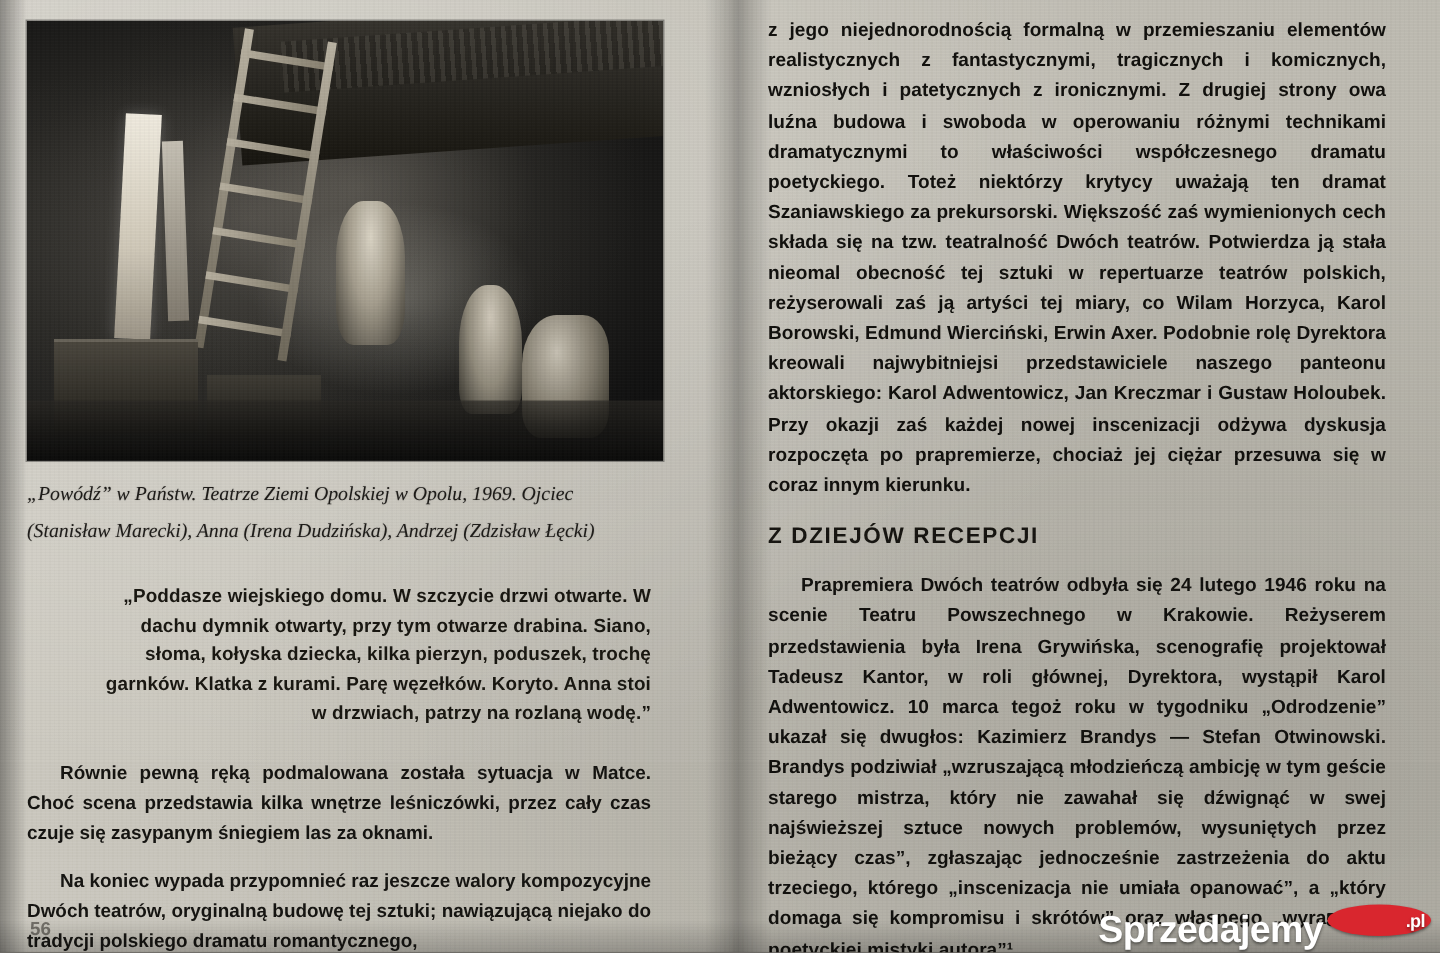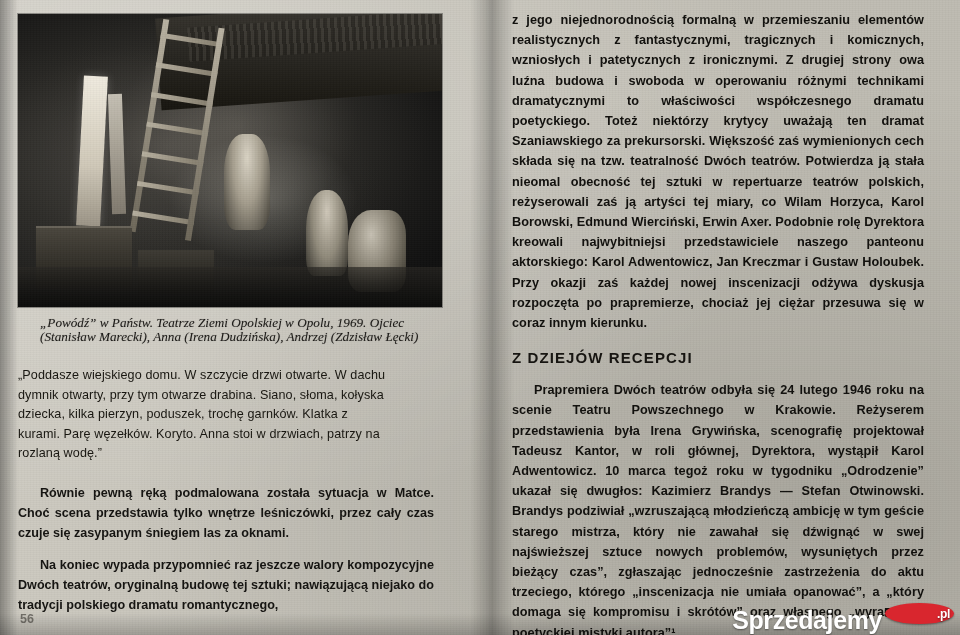--- a/index.html
+++ b/index.html
@@ -153,37 +153,38 @@
   }
   .ph-glow {
     left: 150px; top: 120px; width: 190px; height: 130px;
     background: radial-gradient(ellipse at center, rgba(255,252,240,0.22), rgba(255,255,255,0) 70%);
   }
 
   .caption {
     margin-top: 9px;
     font-family: "Liberation Serif", serif;
     font-size: 13.2px;
-    line-height: 14px;
+    line-height: 25px;
     color: #1c1a17;
     font-style: italic;
     width: 420px;
     text-shadow: 0 0 1px rgba(0,0,0,0.25);
-    margin-left: 22px;
   }
 
   .quote-block {
     margin-top: 22px;
+    margin-left: 44px;
     width: 372px;
     font-family: "Liberation Sans", sans-serif;
     font-size: 12.6px;
     line-height: 19.6px;
     color: #17150f;
-    font-weight: 400;
+    font-weight: 700;
     letter-spacing: 0.1px;
+    text-align: right;
   }
   .quote-block p { margin: 0; }
 
   .left-body {
     margin-top: 20px;
     width: 416px;
     font-family: "Liberation Sans", sans-serif;
     font-size: 12.6px;
     line-height: 19.8px;
     color: #141310;
@@ -304,21 +305,21 @@
       <div class="ph-el ph-floor"></div>
     </div>
 
     <div class="caption">„Powódź” w Państw. Teatrze Ziemi Opolskiej w Opolu, 1969. Ojciec (Stanisław Marecki), Anna (Irena Dudzińska), Andrzej (Zdzisław Łęcki)</div>
 
     <div class="quote-block">
       <p>„Poddasze wiejskiego domu. W szczycie drzwi otwarte. W dachu dymnik otwarty, przy tym otwarze drabina. Siano, słoma, kołyska dziecka, kilka pierzyn, poduszek, trochę garnków. Klatka z kurami. Parę węzełków. Koryto. Anna stoi w drzwiach, patrzy na rozlaną wodę.”</p>
     </div>
 
     <div class="left-body">
-      <p>Równie pewną ręką podmalowana została sytuacja w Matce. Choć scena przedstawia tylko wnętrze leśniczówki, przez cały czas czuje się zasypanym śniegiem las za oknami.</p>
+      <p>Równie pewną ręką podmalowana została sytuacja w Matce. Choć scena przedstawia kilka wnętrze leśniczówki, przez cały czas czuje się zasypanym śniegiem las za oknami.</p>
       <p>Na koniec wypada przypomnieć raz jeszcze walory kompozycyjne Dwóch teatrów, oryginalną budowę tej sztuki; nawiązującą niejako do tradycji polskiego dramatu romantycznego,</p>
     </div>
   </div>
 
   <div class="page-num-left">56</div>
 
   <div class="right-col">
     <div class="right-body">
       <p>z jego niejednorodnością formalną w przemieszaniu elementów realistycznych z fantastycznymi, tragicznych i komicznych, wzniosłych i patetycznych z ironicznymi. Z drugiej strony owa luźna budowa i swoboda w operowaniu różnymi technikami dramatycznymi to właściwości współczesnego dramatu poetyckiego. Toteż niektórzy krytycy uważają ten dramat Szaniawskiego za prekursorski. Większość zaś wymienionych cech składa się na tzw. teatralność Dwóch teatrów. Potwierdza ją stała nieomal obecność tej sztuki w repertuarze teatrów polskich, reżyserowali zaś ją artyści tej miary, co Wilam Horzyca, Karol Borowski, Edmund Wierciński, Erwin Axer. Podobnie rolę Dyrektora kreowali najwybitniejsi przedstawiciele naszego panteonu aktorskiego: Karol Adwentowicz, Jan Kreczmar i Gustaw Holoubek. Przy okazji zaś każdej nowej inscenizacji odżywa dyskusja rozpoczęta po prapremierze, chociaż jej ciężar przesuwa się w coraz innym kierunku.</p>
     </div>

